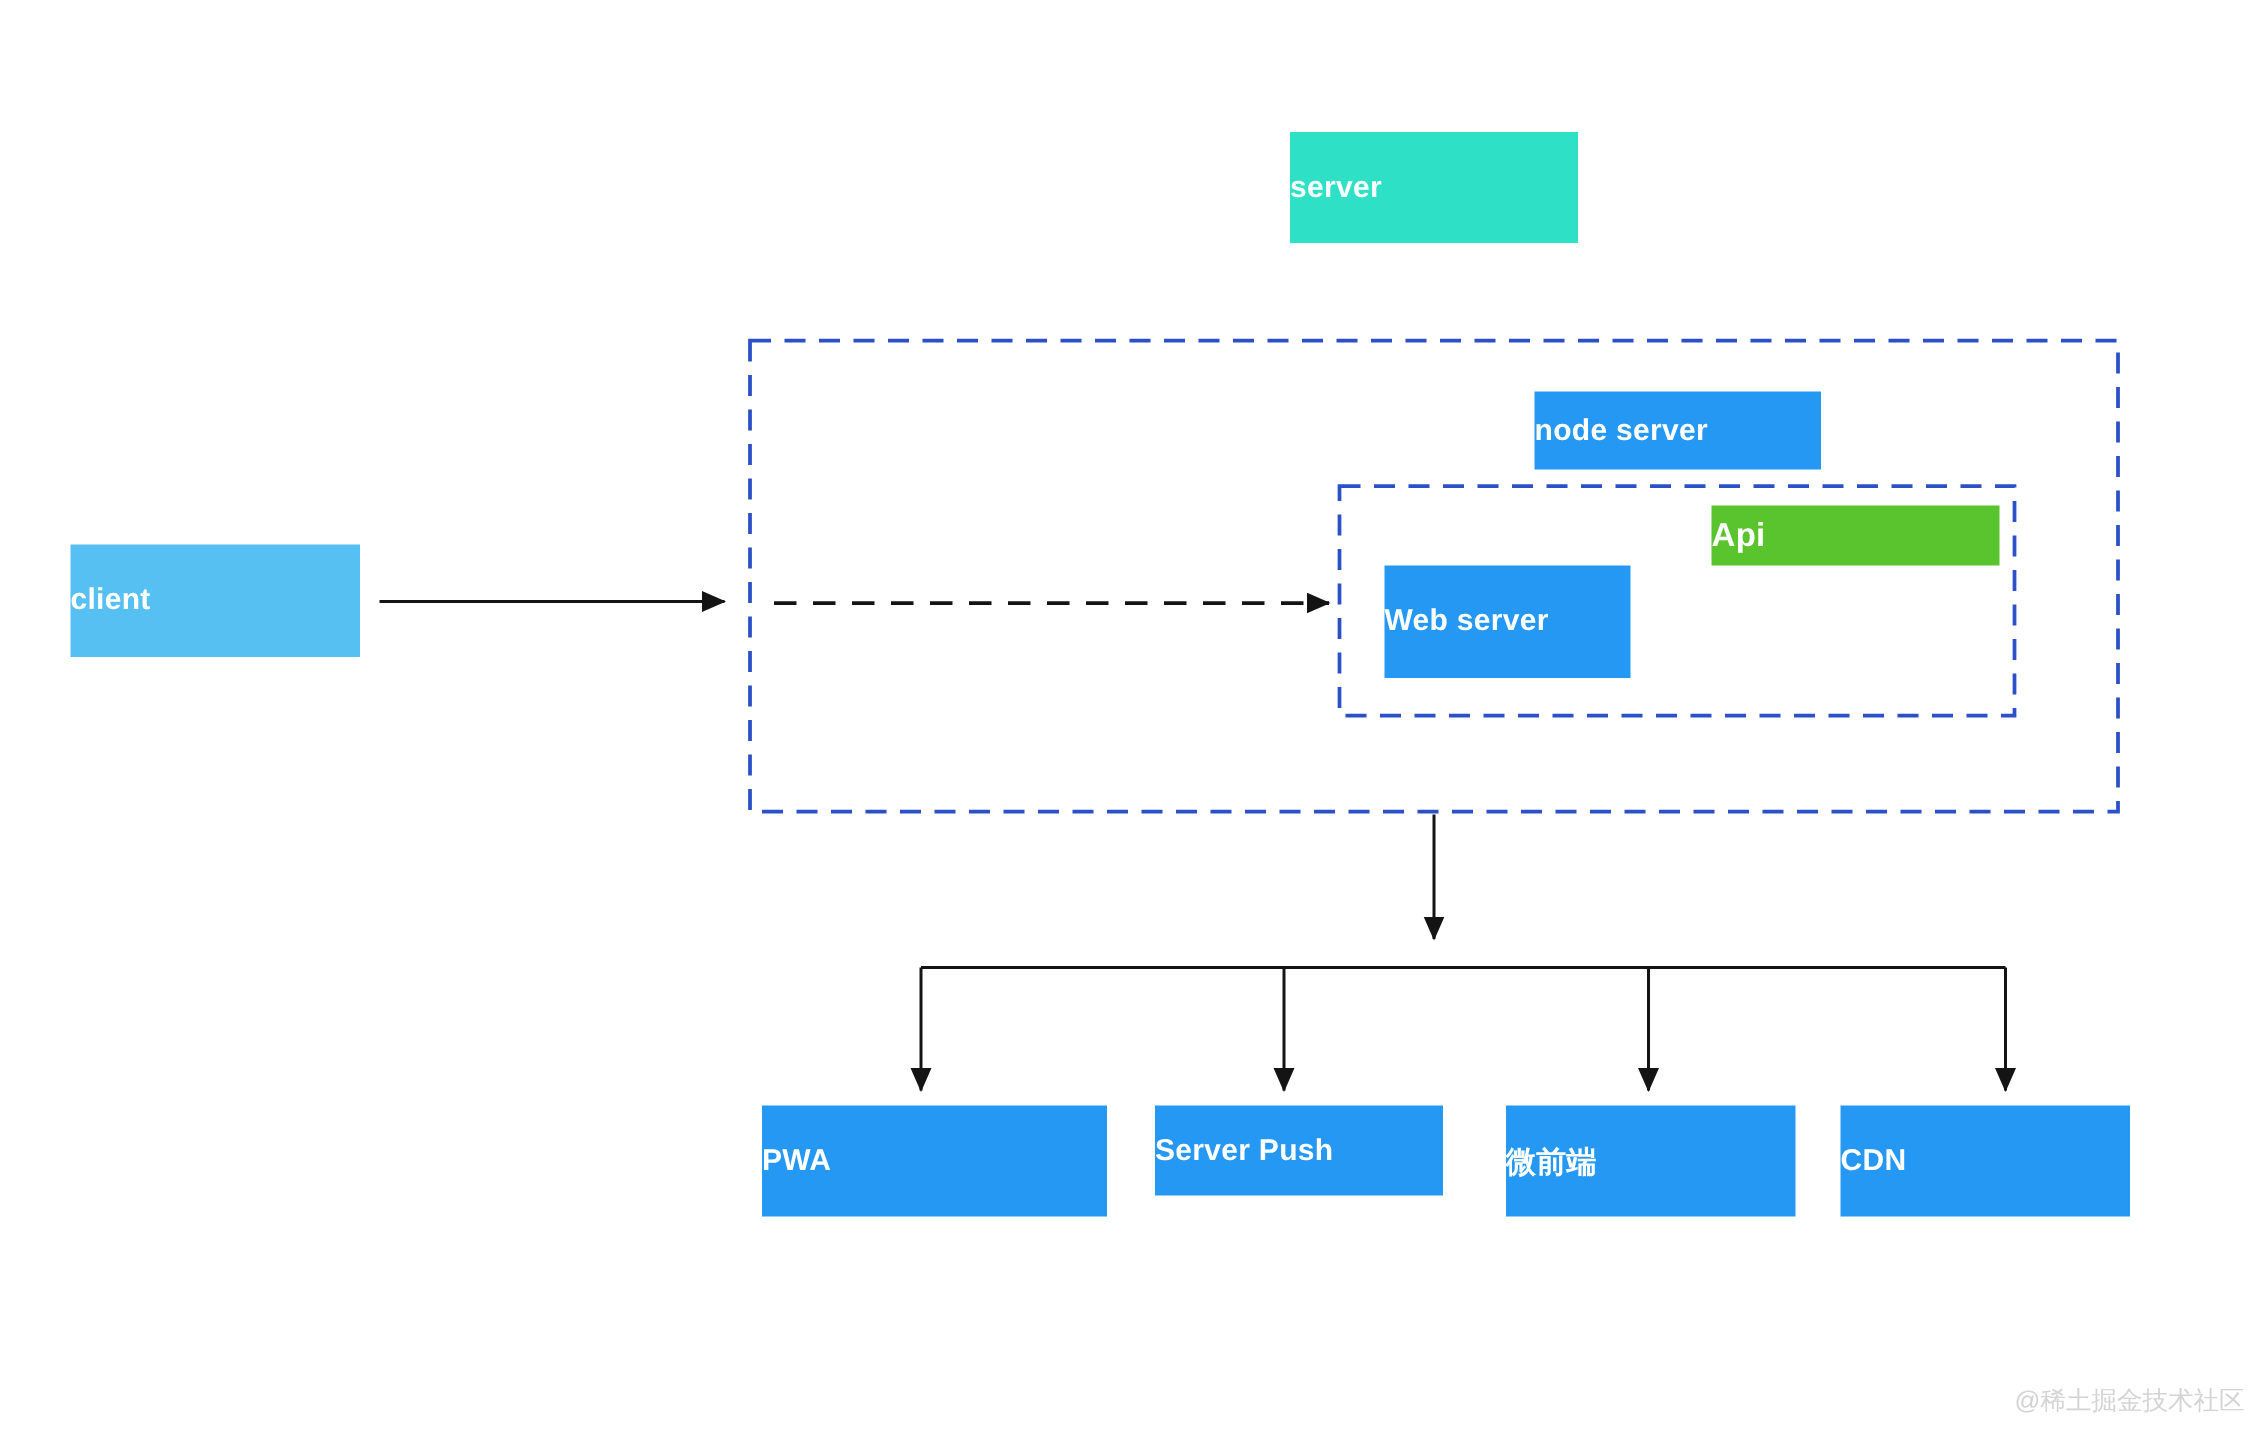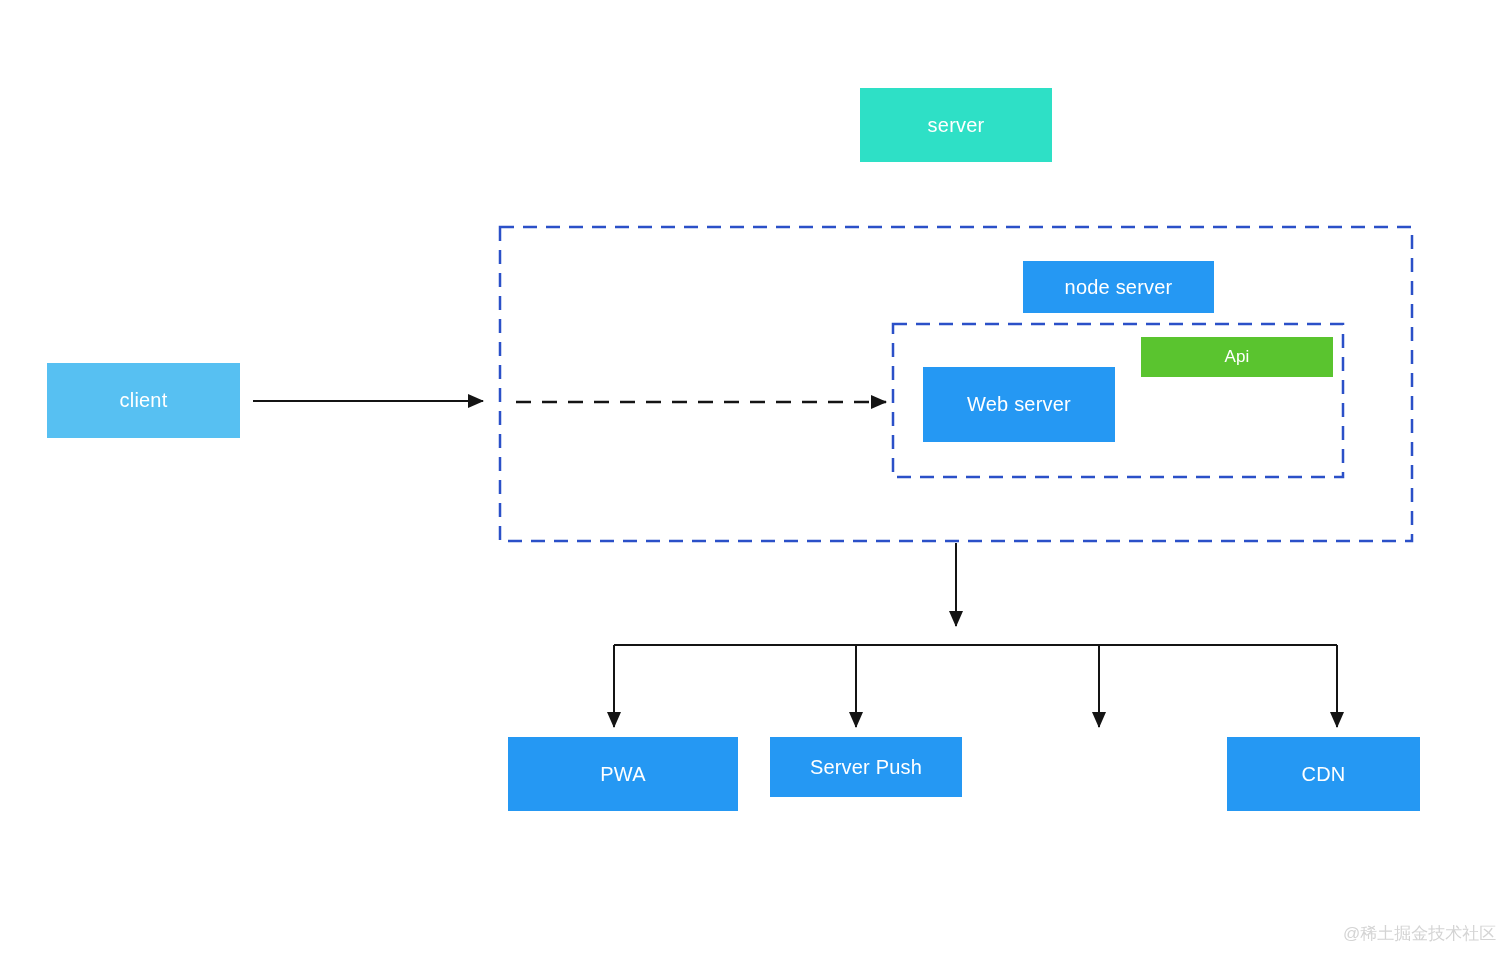--- a/index.html
+++ b/index.html
@@ -6,28 +6,28 @@
   body {
     width: 1512px; height: 967px;
     background: #ffffff;
     position: relative; overflow: hidden;
     font-family: "Liberation Sans", sans-serif;
   }
   .canvas { position: absolute; left: 0; top: 0; width: 1512px; height: 967px; }
   svg.connectors { position: absolute; left: 0; top: 0; }
   .box {
     position: absolute;
-    display: flex; align-items: center; justify-content: center;
-    color: #ffffff; font-weight: 400; font-size: 20px;
+    display: flex; align-items: center; justify-content: flex-start;
+    color: #ffffff; font-weight: 700; font-size: 20px;
     letter-spacing: 0.2px; white-space: nowrap;
   }
   .box.teal      { background: var(--teal); }
   .box.lightblue { background: var(--light_blue); }
   .box.blue      { background: var(--blue); }
-  .box.green     { background: var(--green); font-size: 17px; }
+  .box.green     { background: var(--green); font-size: 22px; }
   .dashedrect { fill: none; stroke: var(--dashed_border); stroke-width: 2.5; stroke-dasharray: 14 9; }
   .solid { stroke: var(--line); stroke-width: 2; fill: none; }
   .dash  { stroke: var(--line); stroke-width: 2.5; stroke-dasharray: 15 11; fill: none; }
   .watermark {
     position: absolute;
     color: var(--watermark);
     font-size: 17px; font-weight: 400; white-space: nowrap; margin-left: 21px;
   }
 </style>
 </head>
@@ -61,37 +61,40 @@
   </div>
 
   <div class="box lightblue" style="left:47px; top:363px; width:193px; height:75px">
     <span>client</span>
   </div>
 
   <div class="box blue" style="left:1023px; top:261px; width:191px; height:52px">
     <span>node server</span>
   </div>
 
-  <div class="box blue" style="left:923px; top:367px; width:192px; height:75px">
+  <div class="box blue" style="left:923px; top:377px; width:164px; height:75px">
     <span>Web server</span>
   </div>
 
   <div class="box green" style="left:1141px; top:337px; width:192px; height:40px">
     <span>Api</span>
   </div>
 
 
   <div class="box blue" style="left:508px; top:737px; width:230px; height:74px">
     <span>PWA</span>
   </div>
 
   <div class="box blue" style="left:770px; top:737px; width:192px; height:60px">
     <span>Server Push</span>
   </div>
 
+  <div class="box blue" style="left:1004px; top:737px; width:193px; height:74px">
+    <span>微前端</span>
+  </div>
 
   <div class="box blue" style="left:1227px; top:737px; width:193px; height:74px">
     <span>CDN</span>
   </div>
 
   <div class="watermark" style="left:1322px; top:922px;">@稀土掘金技术社区</div>
 
 </div>
 
 </body></html>

